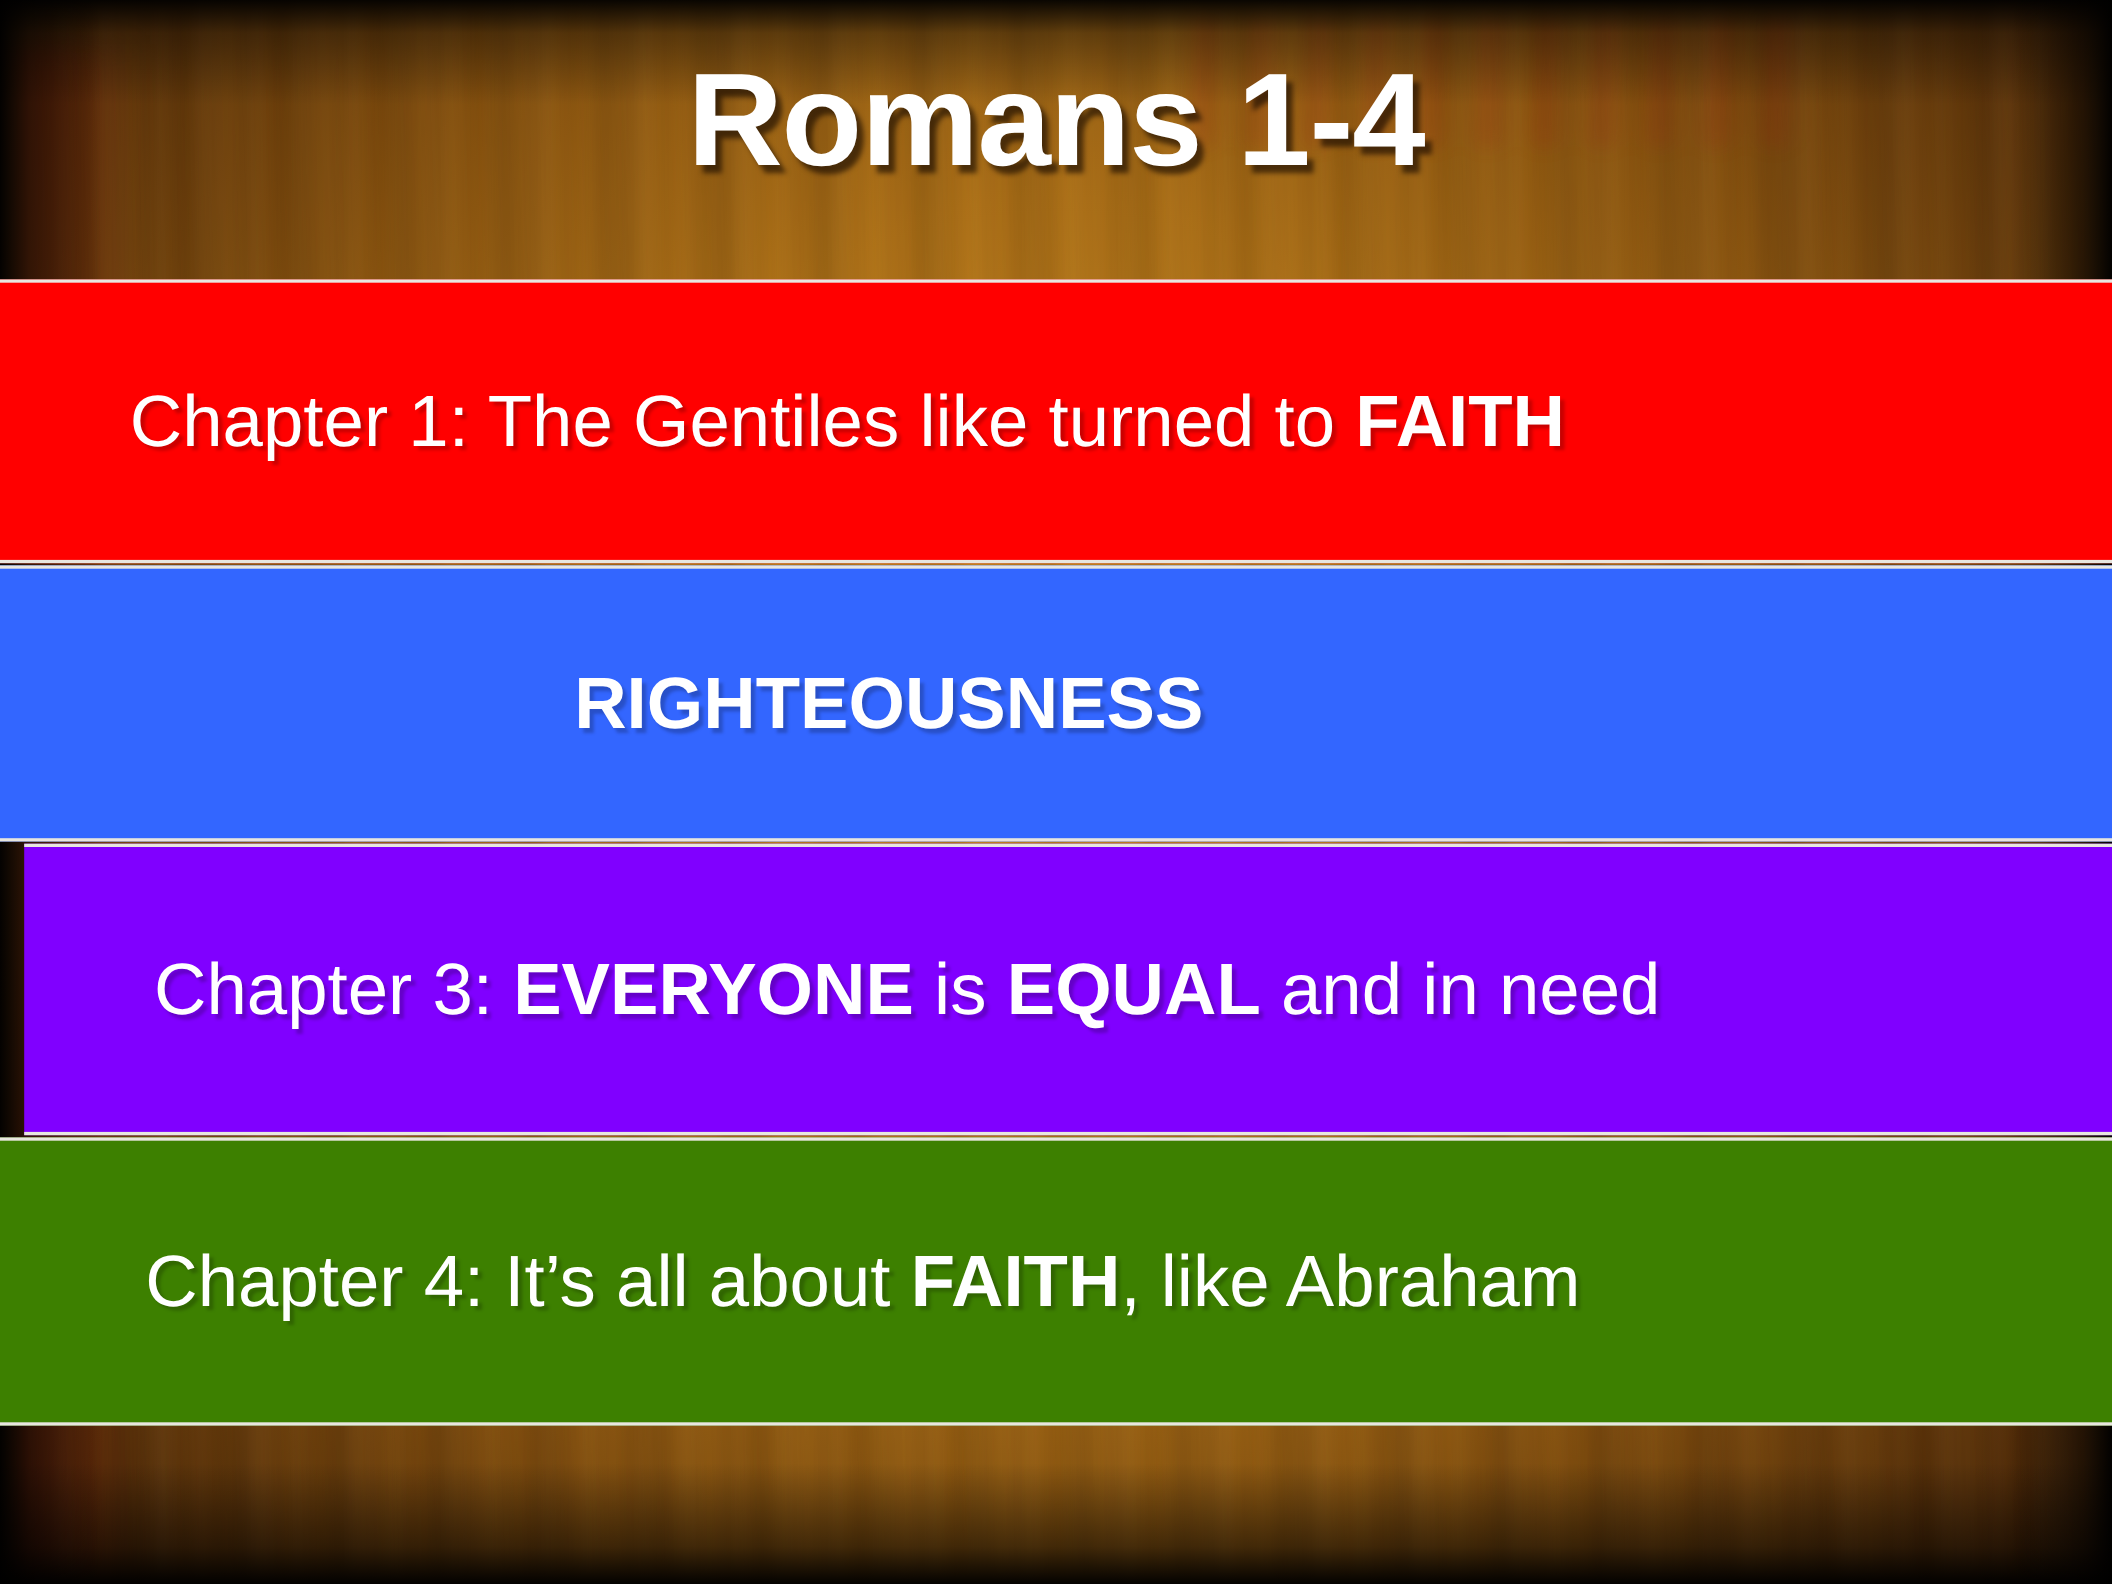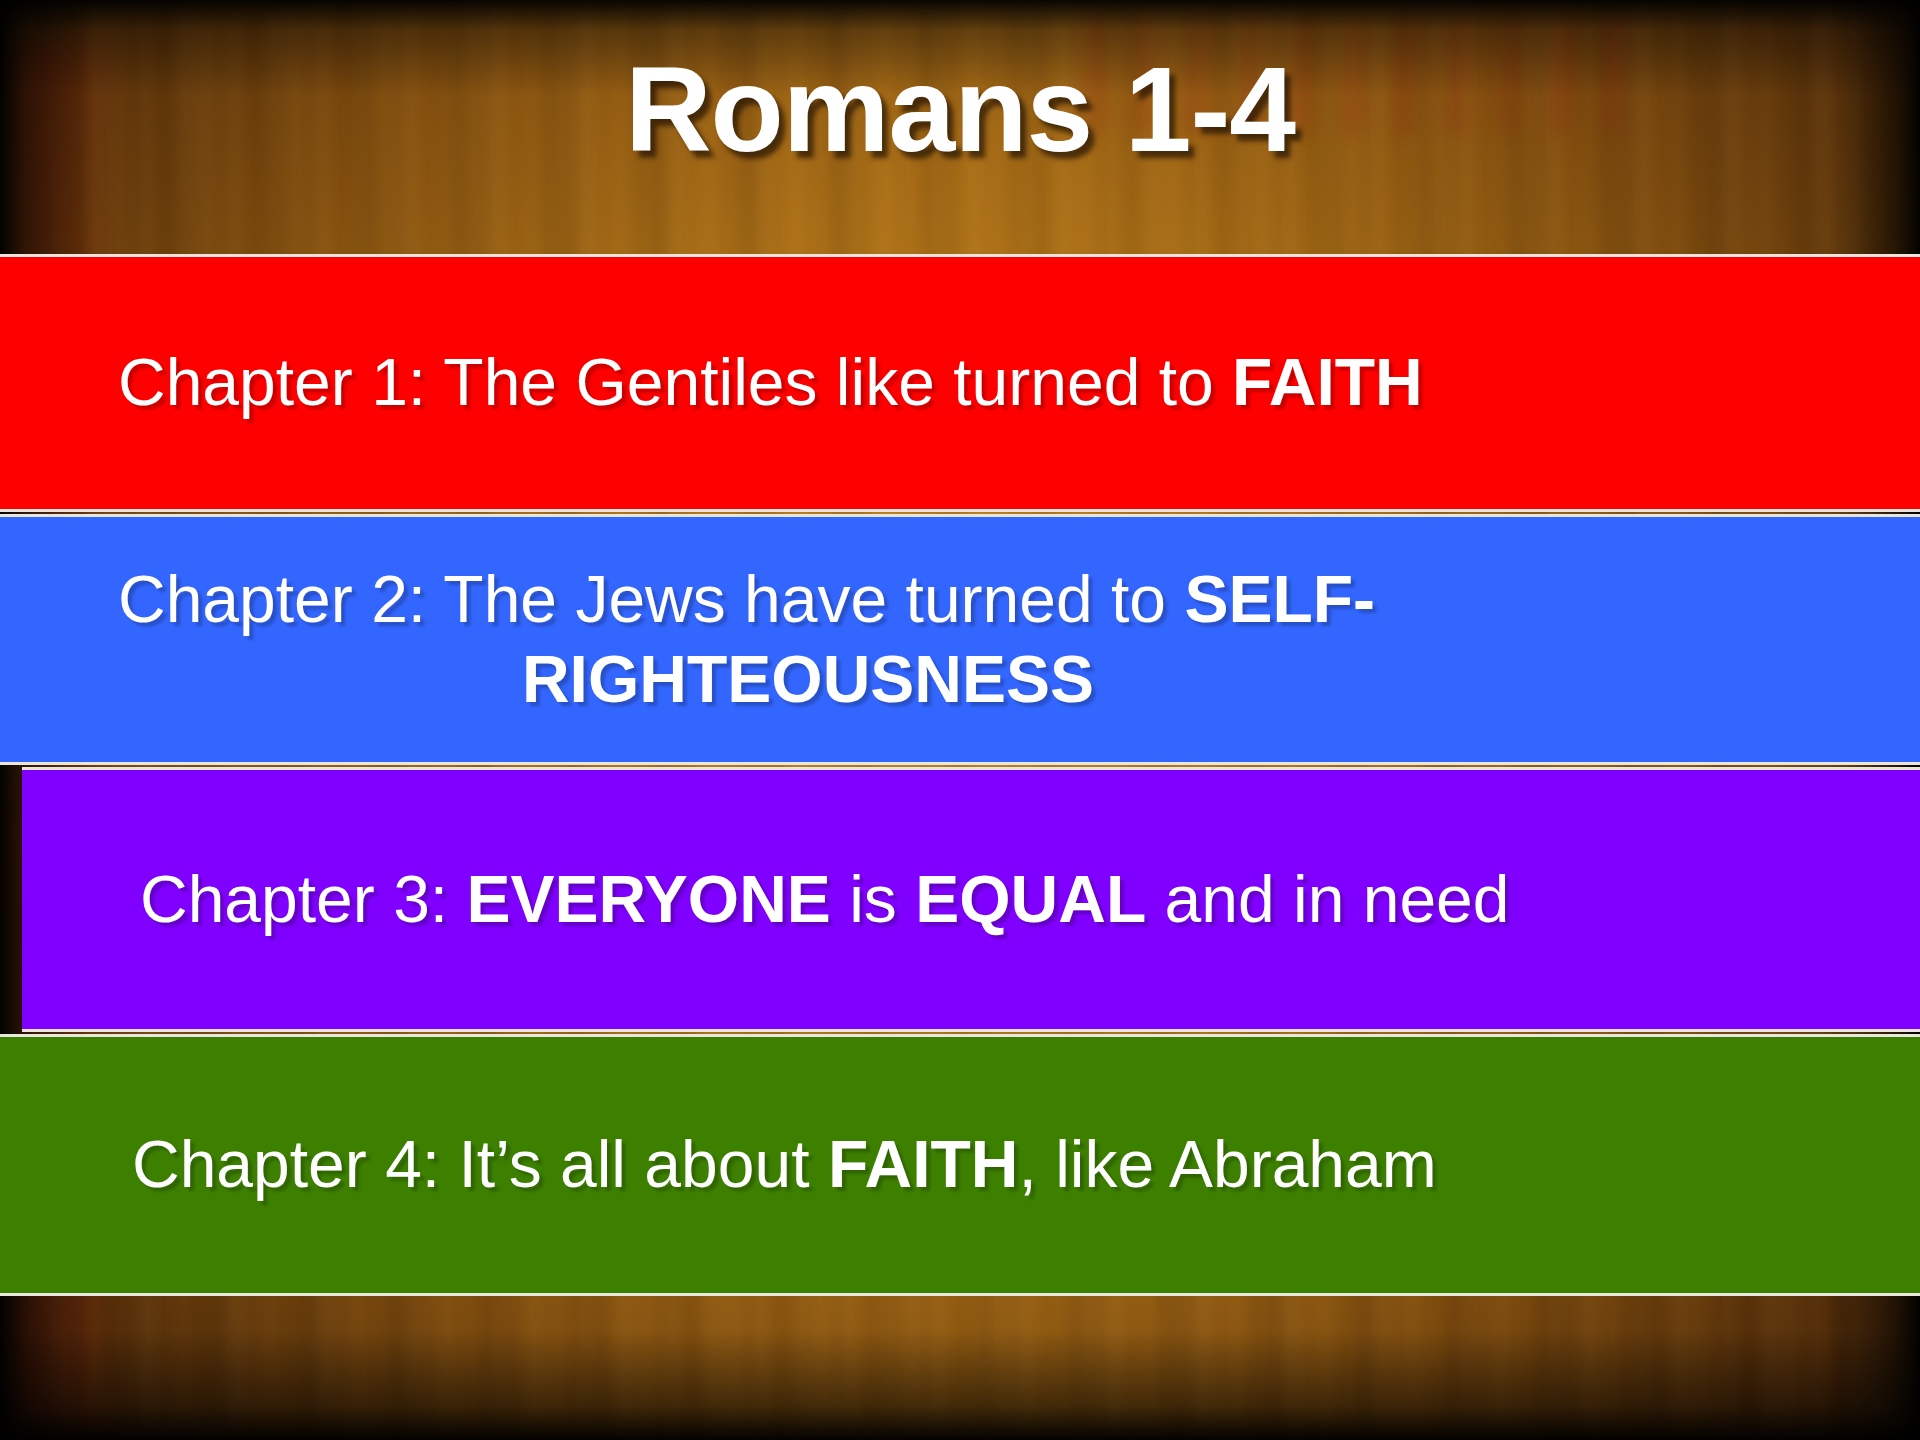--- a/index.html
+++ b/index.html
@@ -165,21 +165,20 @@
   <div id="title">Romans 1-4</div>
 
   <div class="band" id="band1">
     <div class="band-text">
         <span class="" style="display: block;"><span>Chapter 1: The Gentiles like turned to </span><b>FAITH</b></span>
       </div>
   </div>
 
   <div class="band" id="band2">
     <div class="band-text two-line">
-        <span class="wrapline first"><span>Chapter 2: The Jews have turned to </span><b>SELF-</b></span>
         <span class="wrapline second"><b>RIGHTEOUSNESS</b></span>
       </div>
   </div>
 
   <div class="band" id="band3">
     <div class="band-text two-line">
         <span class="wrapline first"><span>Chapter 3: </span><b>EVERYONE</b><span> is </span><b>EQUAL</b><span> and in need</span></span>
       </div>
   </div>
 

